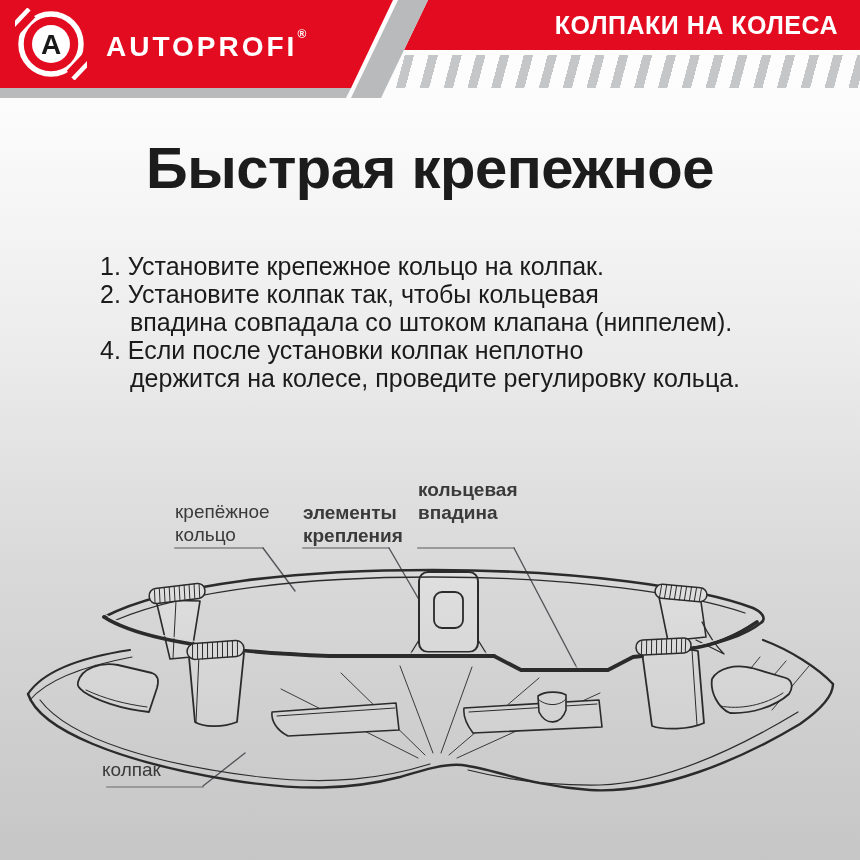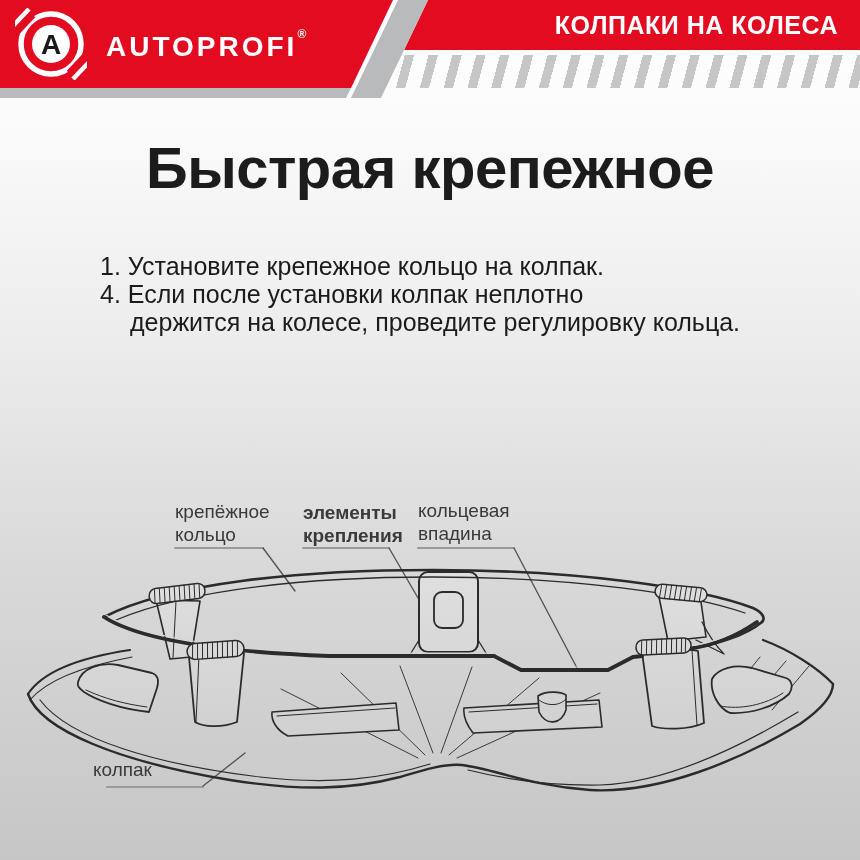--- a/index.html
+++ b/index.html
@@ -34,22 +34,22 @@
   
   .title{position:absolute;left:0;top:134px;width:860px;text-align:center;
     font-size:58px;font-weight:bold;color:#1c1c1d;letter-spacing:-.5px;}
   .steps{position:absolute;left:100px;top:252px;width:700px;
     font-size:25px;line-height:28px;color:var(--ink);}
   .step{white-space:pre-line;padding-left:30px;text-indent:-30px;}
   
   .dlabel{position:absolute;font-size:19px;line-height:23px;color:var(--label);white-space:pre-line;}
   .lab-ring{left:175px;top:500px;}
   .lab-elem{left:303px;top:501px;font-weight:bold;}
-  .lab-recess{left:418px;top:499px;}
-  .lab-cap{left:93px;top:758px;}
+  .lab-recess{left:418px;top:478px;font-weight:bold;}
+  .lab-cap{left:102px;top:758px;}
   .diagram{position:absolute;left:0;top:495px;width:860px;height:325px;}
 </style>
 </head>
 <body>
 
 <div class="page">
 
   <div class="hdr">
     <div class="hdr-band"></div>
     <div class="hdr-stripes"></div>
@@ -69,20 +69,22 @@
 
     <div class="brand"><span>AUTOPROFI</span><sup>®</sup></div>
 
     <div class="product">КОЛПАКИ НА КОЛЕСА</div>
   </div>
 
   <div class="title">Быстрая крепежное</div>
 
   <div class="steps">
     <div class="step">1. Установите крепежное кольцо на колпак.</div>
+    <div class="step">2. Установите колпак так, чтобы кольцевая
+впадина совпадала со штоком клапана (ниппелем).</div>
     <div class="step">4. Если после установки колпак неплотно
 держится на колесе, проведите регулировку кольца.</div>
   </div>
 
   <div class="dlabel lab-ring">крепёжное
 кольцо</div>
   <div class="dlabel lab-elem">элементы
 крепления</div>
   <div class="dlabel lab-recess">кольцевая
 впадина</div>

